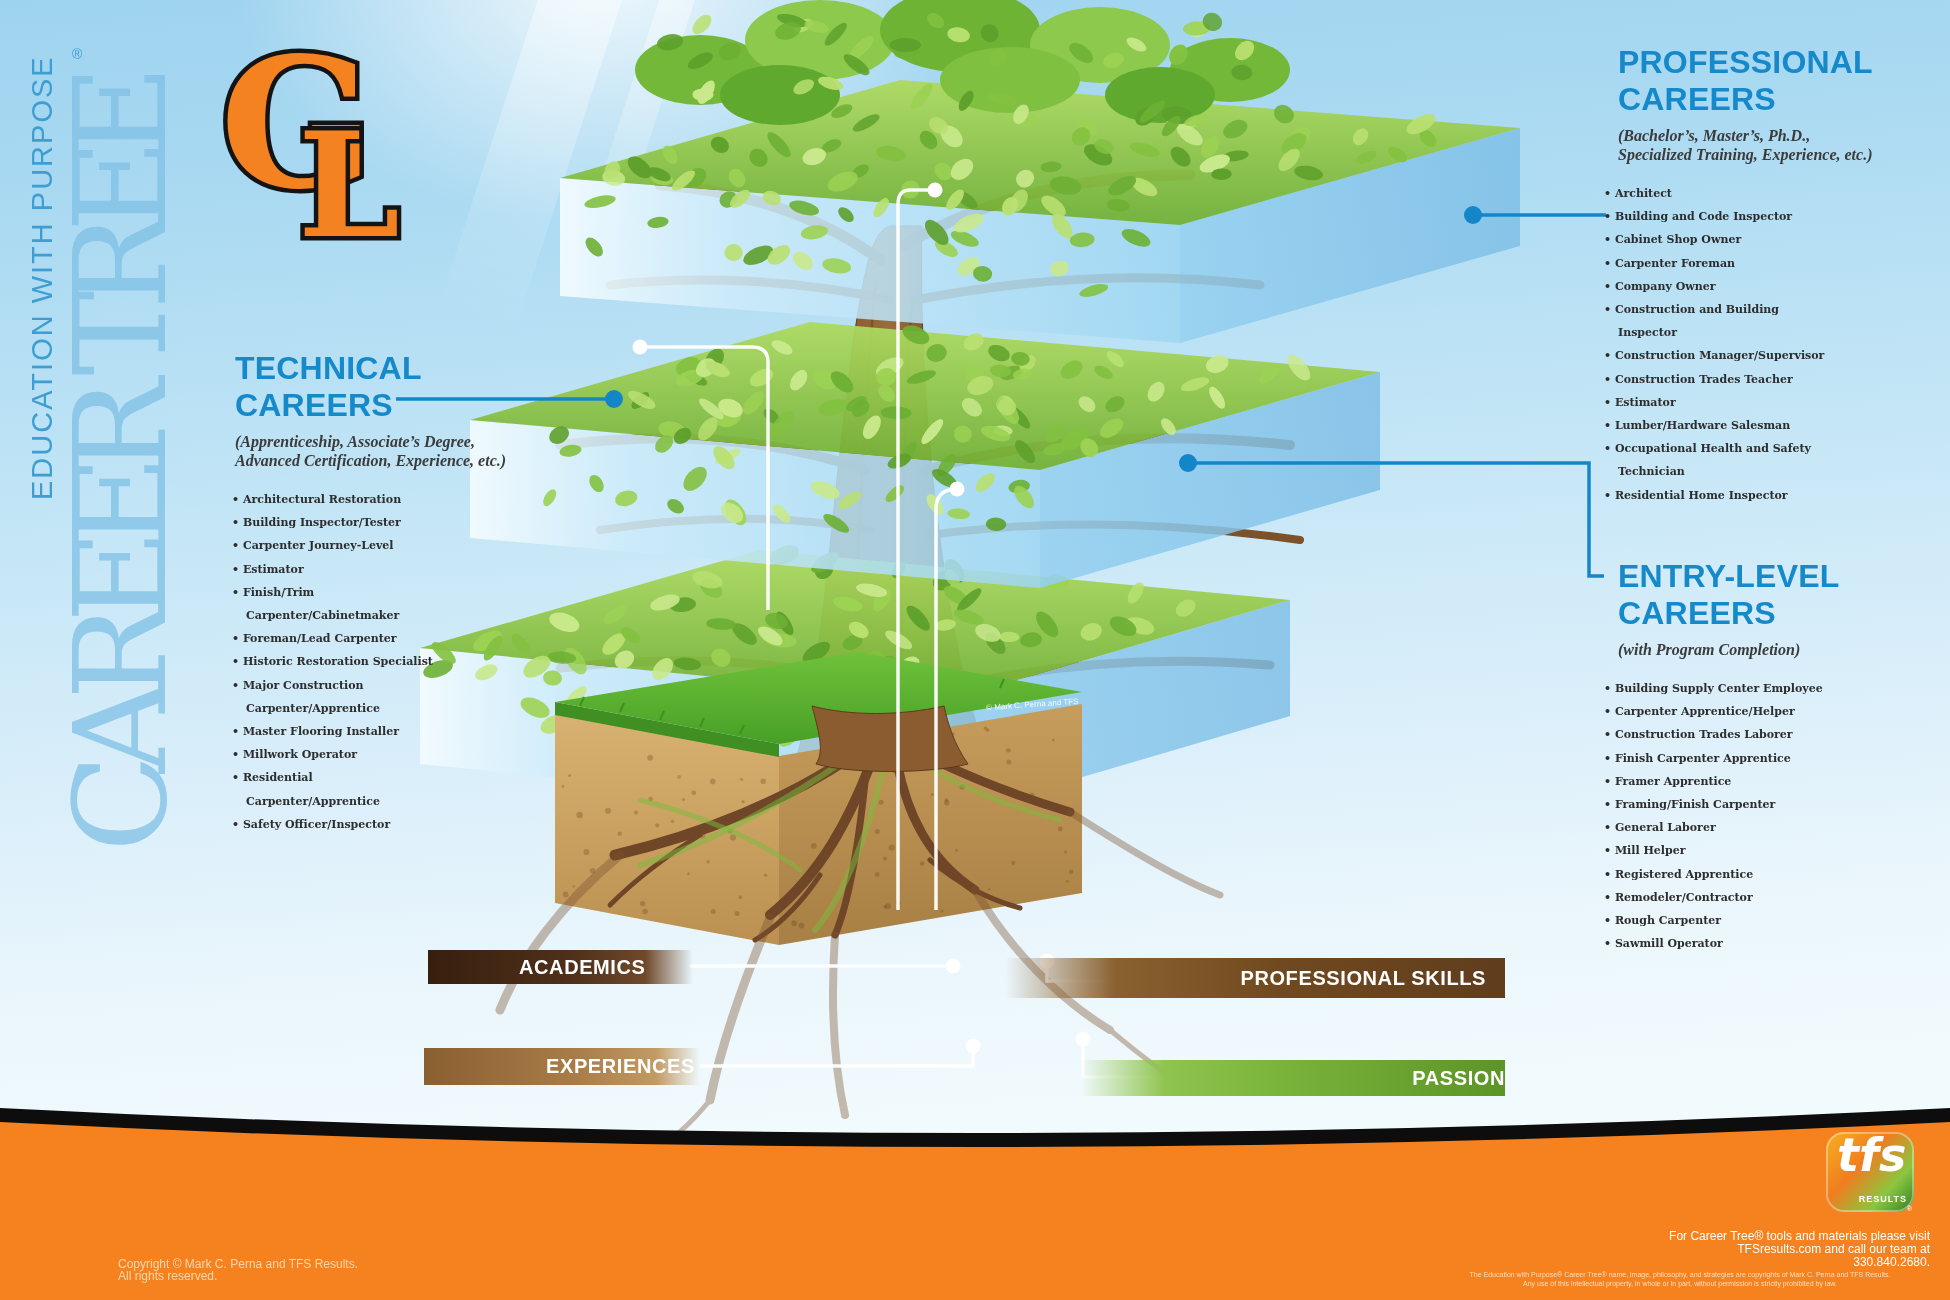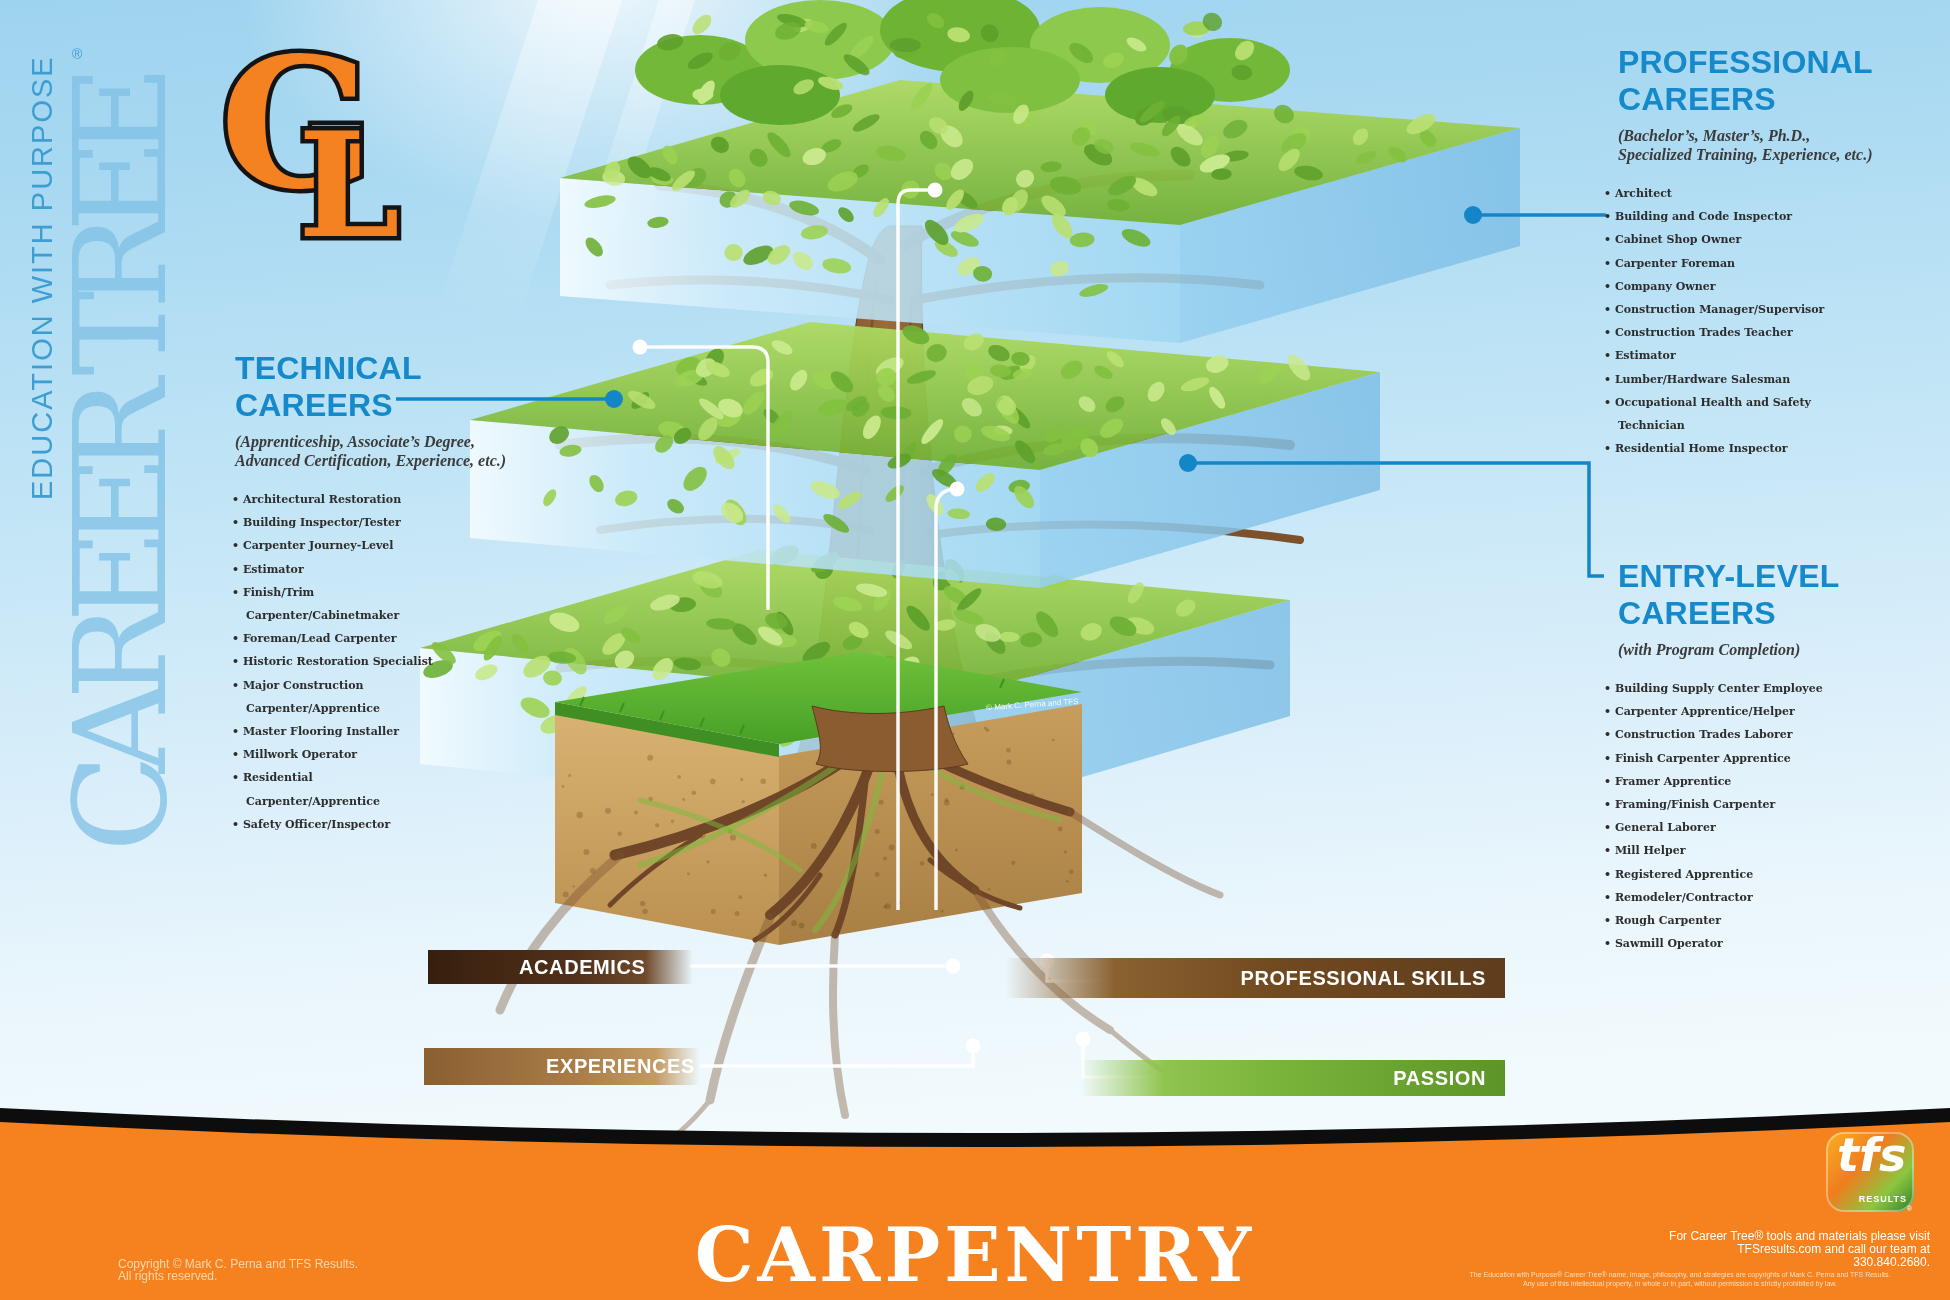--- a/index.html
+++ b/index.html
@@ -38,21 +38,21 @@
   .sec-entry h2,.sec-entry .subtitle{margin-left:14px;}
 
   
   .rootbar{position:absolute; z-index:4; color:#fff; font-weight:700; letter-spacing:.6px; font-size:20px; display:flex; align-items:center;}
   .bar-academics{left:428px; top:950px; width:265px; height:34px; padding-left:91px; box-sizing:border-box;
     background:linear-gradient(90deg,#371f0e 0%, #50301a 55%, #6f492a 82%, rgba(111,73,42,0) 100%);}
   .bar-experiences{left:424px; top:1048px; width:276px; height:37px; padding-left:122px; box-sizing:border-box;
     background:linear-gradient(90deg,#8a5f31 0%, #a97c47 55%, #c29a63 84%, rgba(194,154,99,0) 100%);}
   .bar-skills{left:1005px; top:958px; width:500px; height:40px; justify-content:flex-end; padding-right:19px; box-sizing:border-box;
     background:linear-gradient(270deg,#5f3d1d 0%, #70491f 45%, #8a6130 78%, rgba(138,97,48,0) 100%);}
-  .bar-passion{left:1080px; top:1060px; width:425px; height:36px; justify-content:flex-end; padding-right:19px; box-sizing:border-box;
+  .bar-passion{left:1080px; top:1060px; width:425px; height:36px; justify-content:flex-end; box-sizing:border-box;
     background:linear-gradient(270deg,#5d9427 0%, #79b33a 52%, #8fc44e 80%, rgba(143,196,78,0) 100%);}
 
   
   .trade-title{left:0; right:0; top:1162px; text-align:center; z-index:5; color:#fff;
     font-family:"DejaVu Serif", serif; font-weight:700; font-size:74px; letter-spacing:4px;}
   .tfs-logo{left:1826px; top:1132px; width:88px; height:80px; border-radius:18px; z-index:5;
     background:linear-gradient(133deg,#f9b022 0%, #f07d1f 40%, #8bc63f 72%, #2f7d26 100%);
     box-shadow:inset 0 0 0 2px rgba(255,255,255,.35);}
   .tfs-logo .tfs{position:absolute; left:11px; top:-4px; font-weight:700; font-style:italic; font-size:46px; color:#fff; font-family:"DejaVu Sans", sans-serif;}
   .tfs-logo .results{position:absolute; right:7px; bottom:8px; font-size:9px; letter-spacing:1px; color:#fff; font-weight:700;}
@@ -641,20 +641,22 @@
     <h2>PROFESSIONAL
 CAREERS</h2>
     <p class="subtitle">(Bachelor’s, Master’s, Ph.D.,
 Specialized Training, Experience, etc.)</p>
     <ul>
         <li>Architect</li>
         <li>Building and Code Inspector</li>
         <li>Cabinet Shop Owner</li>
         <li>Carpenter Foreman</li>
         <li>Company Owner</li>
+        <li>Construction and Building
+Inspector</li>
         <li>Construction Manager/Supervisor</li>
         <li>Construction Trades Teacher</li>
         <li>Estimator</li>
         <li>Lumber/Hardware Salesman</li>
         <li>Occupational Health and Safety
 Technician</li>
         <li>Residential Home Inspector</li>
       </ul>
   </section>
 
@@ -702,21 +704,20 @@
       </ul>
   </section>
 
   <div class="rootbar bar-academics">ACADEMICS</div>
   <div class="rootbar bar-skills">PROFESSIONAL SKILLS</div>
   <div class="rootbar bar-experiences">EXPERIENCES</div>
   <div class="rootbar bar-passion">PASSION</div>
 
   <div class="abs grass-copy">© Mark C. Perna and TFS</div>
 
-  <h1 class="abs trade-title">CARPENTRY</h1>
 
   <div class="abs tfs-logo">
     <span class="tfs">tfs</span>
     <span class="results">RESULTS</span>
     <span class="reg">®</span>
   </div>
 
   <div class="abs contact">
     <div>For Career Tree® tools and materials please visit</div>
     <div>TFSresults.com and call our team at 330.840.2680.</div>

